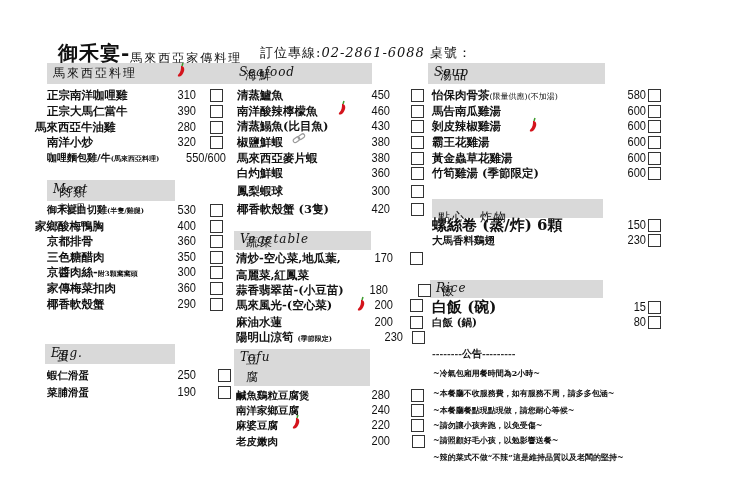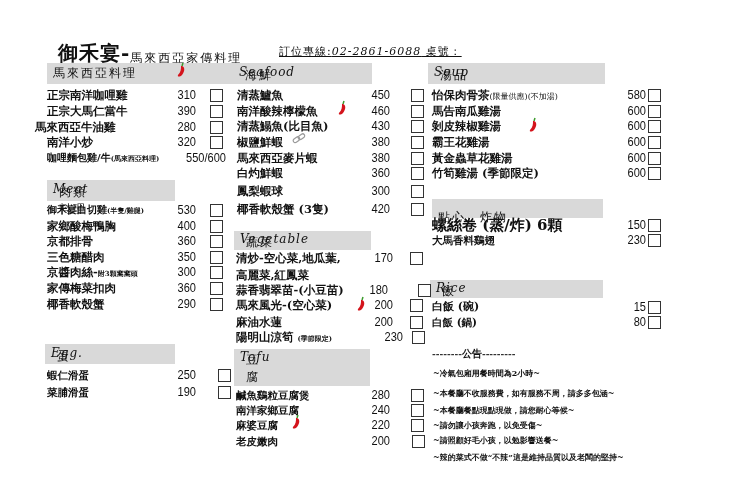--- a/index.html
+++ b/index.html
@@ -1,21 +1,21 @@
 <!DOCTYPE html>
 <html><head>
 <meta charset="utf-8">
 <style>
   html,body{margin:0;padding:0;background:#fff;}
   body{width:730px;height:483px;position:relative;overflow:hidden;
        font-family:"DejaVu Serif",serif;color:#111;}
   .abs{position:absolute;white-space:nowrap;}
   .title{left:58px;top:40px;font-size:20px;font-weight:bold;letter-spacing:1px;}
   .subtitle{font-size:12px;font-weight:normal;display:inline-block;max-width:128px;overflow:hidden;vertical-align:bottom;letter-spacing:2px;}
-  .phone{left:279px;top:44px;font-size:11px;letter-spacing:1px;text-decoration:underline;}
+  .phone{left:260px;top:44px;font-size:13px;letter-spacing:1px;}
   .phone i{font-family:"DejaVu Serif",serif;font-style:italic;}
   .bar{position:absolute;background:#d9d9d9;height:21px;}
   .bar span{position:absolute;left:6px;top:2px;font-size:12px;letter-spacing:2px;}
   .bar i{font-family:"DejaVu Serif",serif;font-style:italic;letter-spacing:1px;}
   .item{position:absolute;font-size:11.5px;font-weight:bold;white-space:nowrap;line-height:14px;}
   .item small{font-size:7px;font-weight:bold;}
   .price{position:absolute;font-family:"Liberation Sans",sans-serif;font-size:13px;line-height:14px;width:40px;text-align:right;transform:scaleX(0.85);transform-origin:right;}
   .cb{position:absolute;width:11px;height:11px;border:1px solid #333;background:#fff;}
   .chili{position:absolute;width:10px;height:16px;}
   .notice{position:absolute;font-size:8px;font-weight:bold;white-space:nowrap;}
@@ -75,21 +75,21 @@
 <div class="cb" style="left:210px;top:121px"></div>
 <div class="item" style="left:47px;top:135px">南洋小炒</div>
 <div class="price" style="left:156px;top:135px">320</div>
 <div class="cb" style="left:210px;top:136px"></div>
 <div class="item" style="left:47px;top:151px;font-size:10px"><span>咖哩麵包雞/牛</span><small>(馬來西亞料理)</small></div>
 <div class="price" style="left:176px;top:151px;width:50px">550/600</div>
 
 <div class="item" style="left:47px;top:203px;font-size:10px"><span>御禾宴白切雞</span><small>(半隻/雞腿)</small></div>
 <div class="price" style="left:156px;top:203px">530</div>
 <div class="cb" style="left:210px;top:204px"></div>
-<div class="item" style="left:47px;top:219px">家鄉酸梅鴨胸</div>
+<div class="item" style="left:35px;top:219px">家鄉酸梅鴨胸</div>
 <div class="price" style="left:156px;top:219px">400</div>
 <div class="cb" style="left:210px;top:220px"></div>
 <div class="item" style="left:47px;top:234px">京都排骨</div>
 <div class="price" style="left:156px;top:234px">360</div>
 <div class="cb" style="left:210px;top:235px"></div>
 <div class="item" style="left:47px;top:250px">三色糖醋肉</div>
 <div class="price" style="left:156px;top:250px">350</div>
 <div class="cb" style="left:210px;top:251px"></div>
 <div class="item" style="left:47px;top:265px"><span>京醬肉絲-</span><small>附3顆窩窩頭</small></div>
 <div class="price" style="left:156px;top:265px">300</div>
@@ -202,21 +202,21 @@
 <div class="price" style="left:606px;top:166px">600</div>
 <div class="cb" style="left:648px;top:167px"></div>
 
 <div class="item" style="left:432px;top:218px;font-size:15px">螺絲卷 (蒸/炸) 6顆</div>
 <div class="price" style="left:606px;top:218px">150</div>
 <div class="cb" style="left:648px;top:219px"></div>
 <div class="item" style="left:432px;top:233px;font-size:10.5px">大馬香料鷄翅</div>
 <div class="price" style="left:606px;top:233px">230</div>
 <div class="cb" style="left:648px;top:234px"></div>
 
-<div class="item" style="left:432px;top:300px;font-size:11px">白飯 (碗)</div>
+<div class="item" style="left:432px;top:300px;font-size:15px">白飯 (碗)</div>
 <div class="price" style="left:606px;top:300px">15</div>
 <div class="cb" style="left:648px;top:301px"></div>
 <div class="item" style="left:432px;top:315px;font-size:10.5px">白飯 (鍋)</div>
 <div class="price" style="left:606px;top:315px">80</div>
 <div class="cb" style="left:648px;top:316px"></div>
 
 <div class="notice-head" style="left:432px;top:347px">
   <span>--------</span><b>公告</b><span>---------</span>
 </div>
 <div class="notice" style="left:433px;top:368px">~冷氣包廂用餐時間為2小時~</div>

